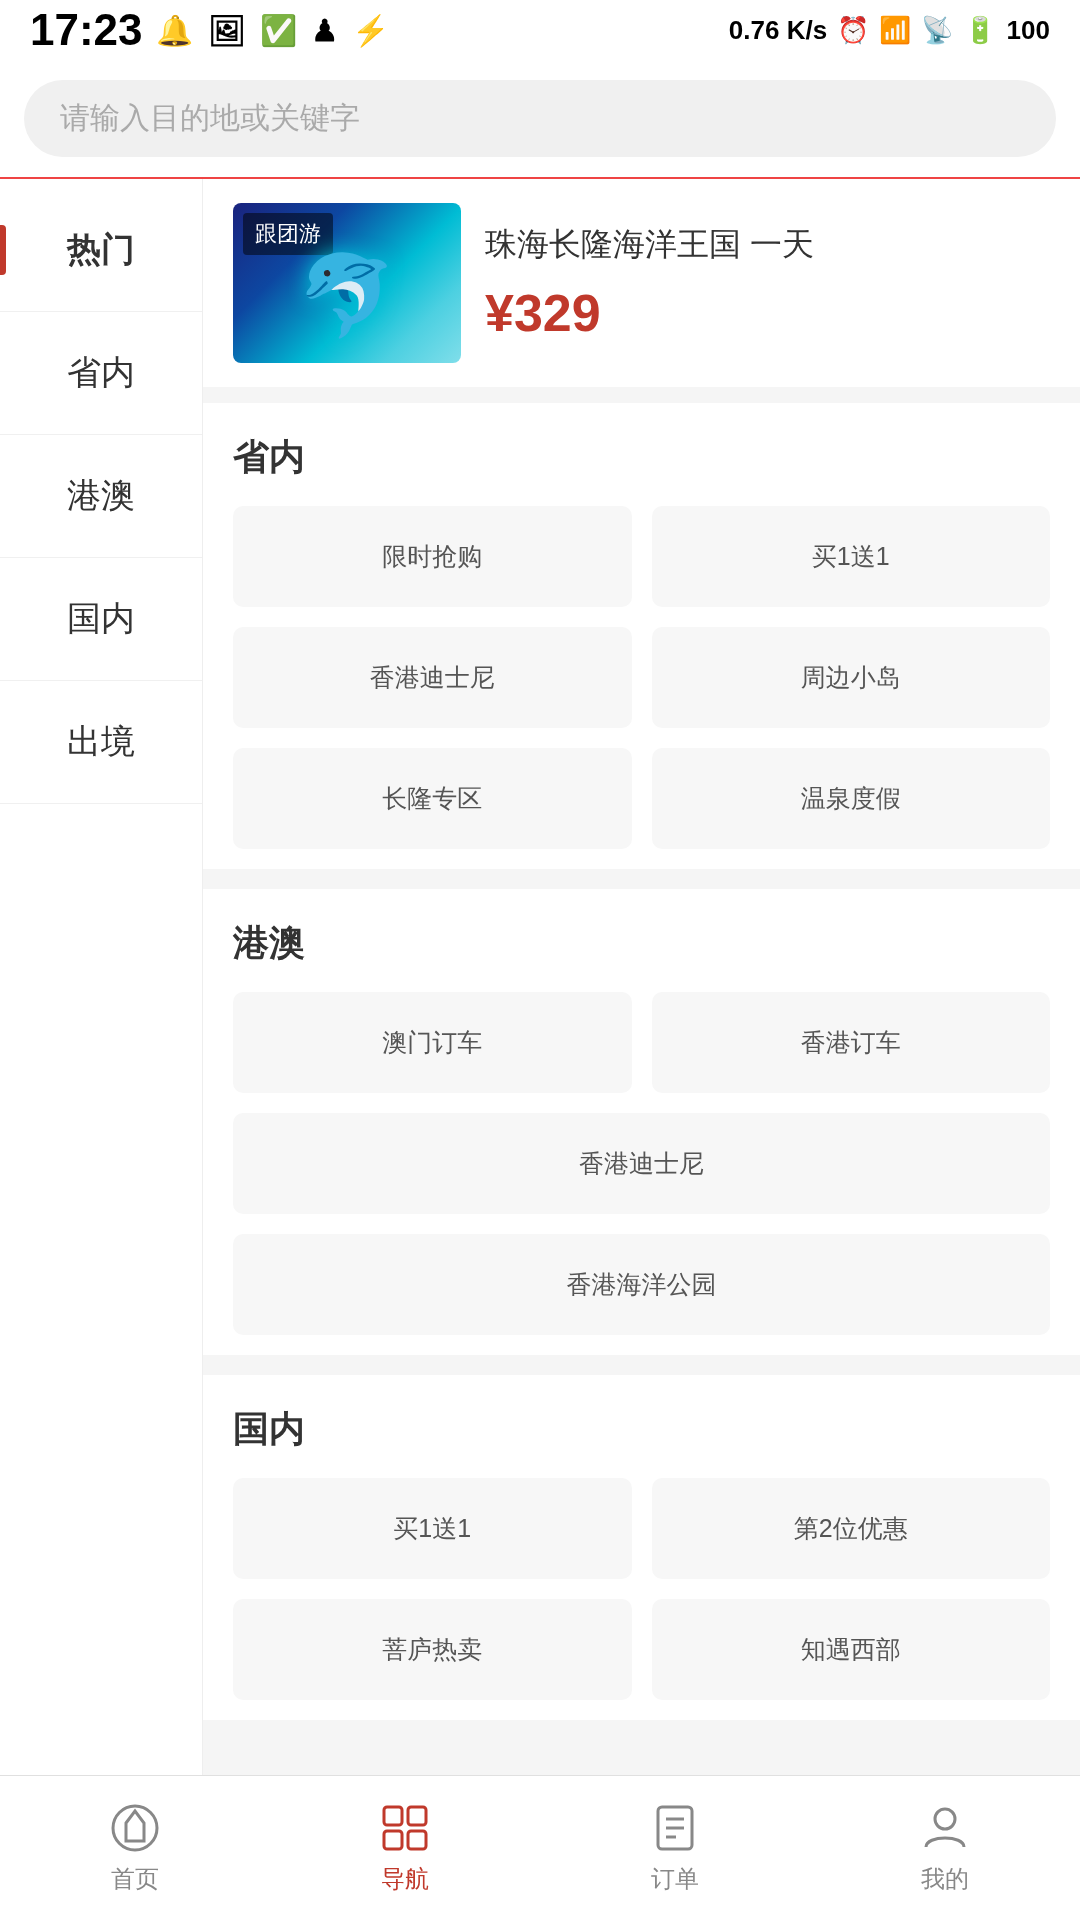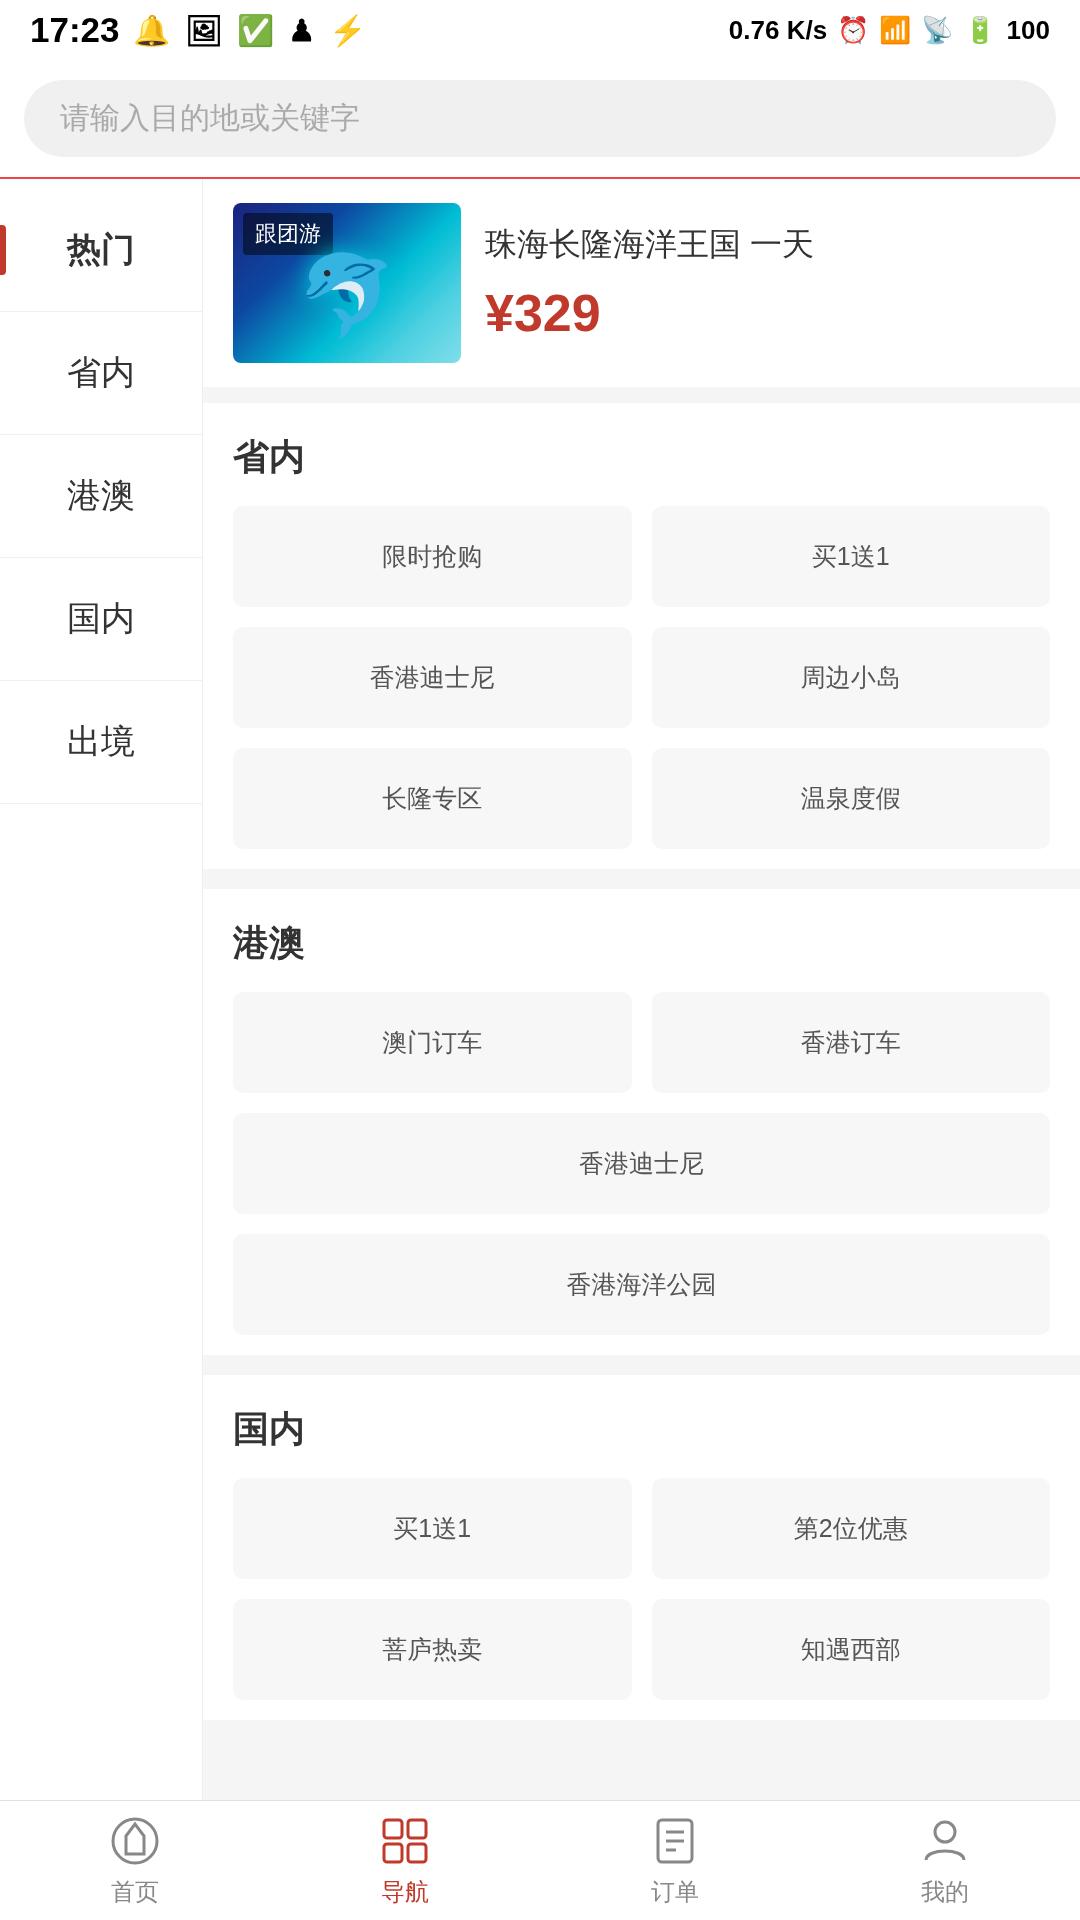--- a/index.html
+++ b/index.html
@@ -19,21 +19,21 @@
       background: #fff;
       display: flex;
       align-items: center;
       justify-content: space-between;
       padding: 0 30px;
       font-size: 30px;
       font-weight: 600;
     }
     .status-left { display: flex; align-items: center; gap: 14px; }
     .status-right { display: flex; align-items: center; gap: 10px; font-size: 26px; }
-    .status-time { font-size: 35px; font-weight: 700; }
+    .status-time { font-size: 44px; font-weight: 700; }
 
     
     .search-bar-wrap {
       background: #fff;
       padding: 20px 24px;
       border-bottom: 2px solid #ef4444;
     }
     .search-bar {
       background: #f0f0f0;
       border-radius: 40px;
@@ -160,21 +160,21 @@
       color: #555;
       cursor: pointer;
     }
 
     
     .bottom-nav {
       position: fixed;
       bottom: 0;
       left: 0;
       width: 1080px;
-      height: 120px;
+      height: 145px;
       background: #fff;
       border-top: 1px solid #e0e0e0;
       display: flex;
       align-items: center;
     }
     .nav-item {
       flex: 1;
       display: flex;
       flex-direction: column;
       align-items: center;

